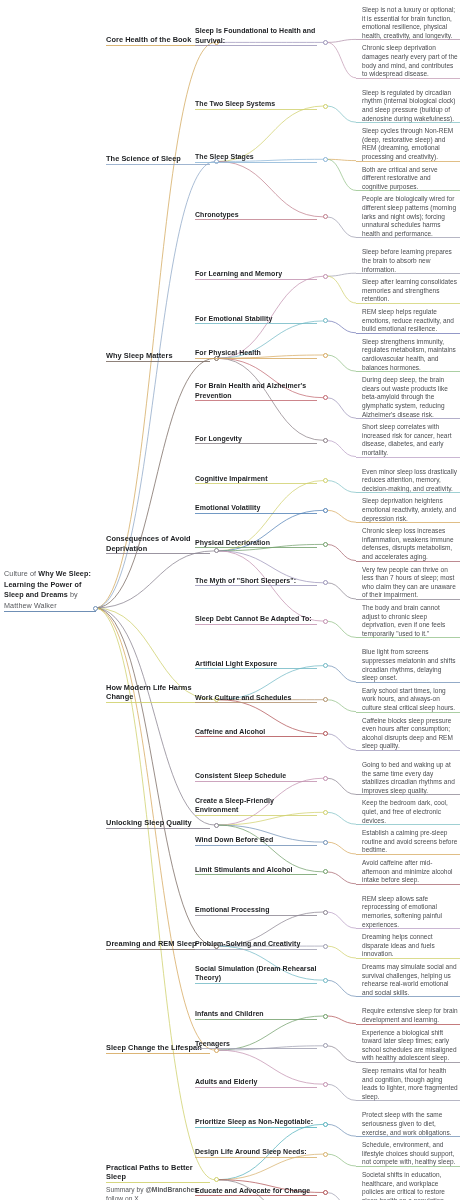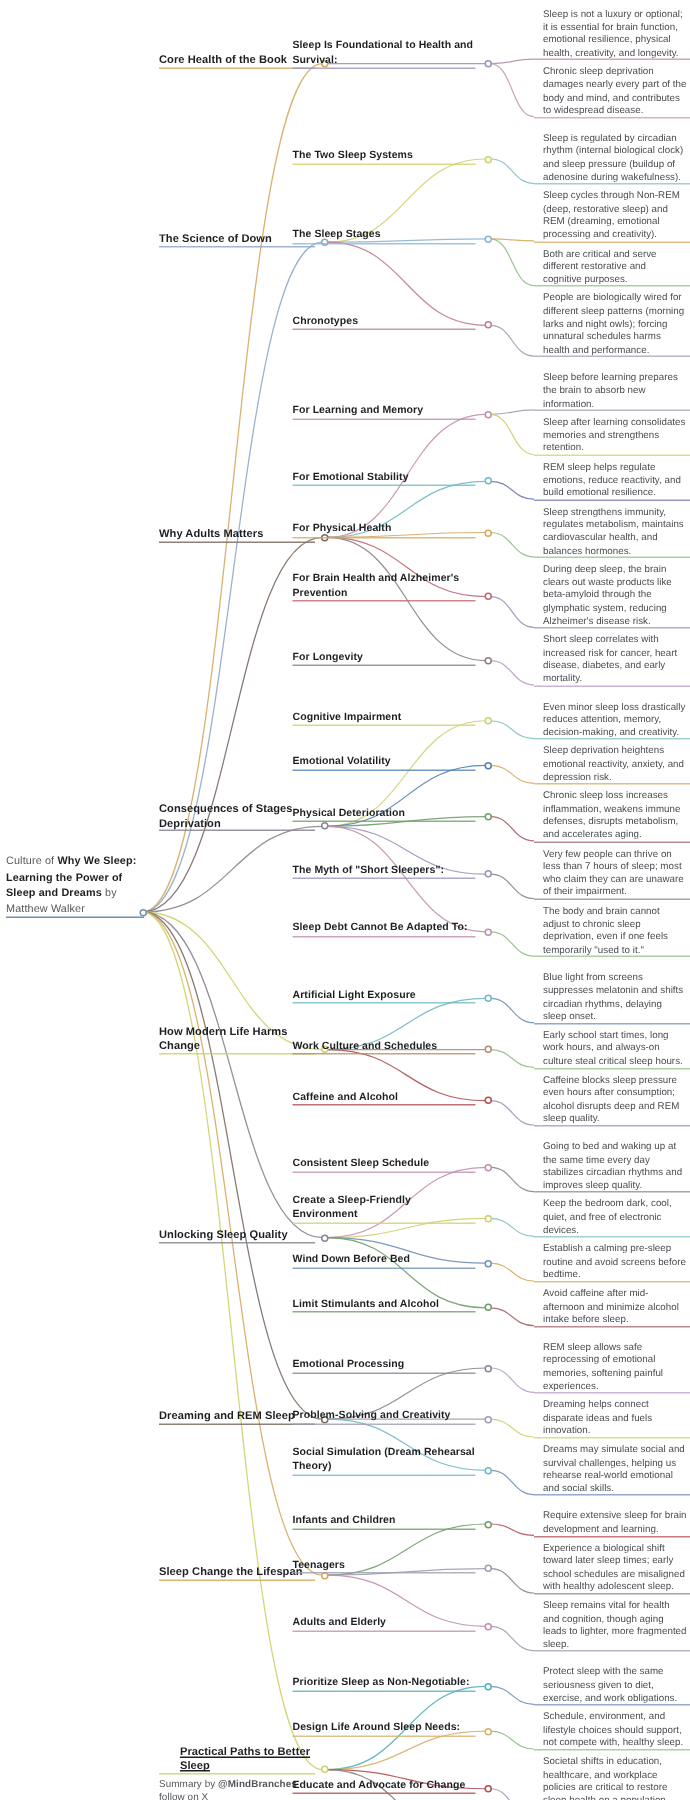--- a/index.html
+++ b/index.html
@@ -194,41 +194,41 @@
       <div class="node l1-node" style="left: 106px; top: 35.1px;"><span>Core Health of the Book</span></div>
       <div class="l1-rule" style="left: 106px; top: 44.9px; width: 104px; background: rgb(212, 169, 94);"></div>
       <div class="dot" style="left: 213.5px; top: 39.9px; border-color: rgb(212, 169, 94);"></div>
       <div class="node l2-node" style="left: 195px; top: 26.1px;"><span>Sleep Is Foundational to Health and Survival:</span></div>
       <div class="l2-rule" style="left: 195px; top: 44.9px; width: 122px; background: rgb(154, 147, 184);"></div>
       <div class="dot" style="left: 322.5px; top: 39.9px; border-color: rgb(154, 147, 184);"></div>
       <div class="node l3-node" style="left: 362px; top: 6px;"><span>Sleep is not a luxury or optional; it is essential for brain function, emotional resilience, physical health, creativity, and longevity.</span></div>
       <div class="l3-rule" style="left: 356px; top: 39.4px; width: 104px; background: rgb(176, 143, 168);"></div>
       <div class="node l3-node" style="left: 362px; top: 44.4px;"><span>Chronic sleep deprivation damages nearly every part of the body and mind, and contributes to widespread disease.</span></div>
       <div class="l3-rule" style="left: 356px; top: 77.8px; width: 104px; background: rgb(195, 155, 180);"></div>
-      <div class="node l1-node" style="left: 106px; top: 154.15px;"><span>The Science of Down</span></div>
+      <div class="node l1-node" style="left: 106px; top: 154.15px;"><span>The Science of Sleep</span></div>
       <div class="l1-rule" style="left: 106px; top: 163.95px; width: 104px; background: rgb(143, 168, 200);"></div>
       <div class="dot" style="left: 213.5px; top: 158.95px; border-color: rgb(143, 168, 200);"></div>
       <div class="node l2-node" style="left: 195px; top: 99.1px;"><span>The Two Sleep Systems</span></div>
       <div class="l2-rule" style="left: 195px; top: 108.5px; width: 122px; background: rgb(207, 208, 106);"></div>
       <div class="dot" style="left: 322.5px; top: 103.5px; border-color: rgb(207, 208, 106);"></div>
       <div class="node l3-node" style="left: 362px; top: 88.8px;"><span>Sleep is regulated by circadian rhythm (internal biological clock) and sleep pressure (buildup of adenosine during wakefulness).</span></div>
       <div class="l3-rule" style="left: 356px; top: 122.2px; width: 104px; background: rgb(127, 192, 196);"></div>
       <div class="node l2-node" style="left: 195px; top: 152.4px;"><span>The Sleep Stages</span></div>
       <div class="l2-rule" style="left: 195px; top: 161.8px; width: 122px; background: rgb(138, 180, 214);"></div>
       <div class="dot" style="left: 322.5px; top: 156.8px; border-color: rgb(138, 180, 214);"></div>
       <div class="node l3-node" style="left: 362px; top: 127.2px;"><span>Sleep cycles through Non-REM (deep, restorative sleep) and REM (dreaming, emotional processing and creativity).</span></div>
       <div class="l3-rule" style="left: 356px; top: 160.6px; width: 104px; background: rgb(214, 168, 94);"></div>
       <div class="node l3-node" style="left: 362px; top: 165.6px;"><span>Both are critical and serve different restorative and cognitive purposes.</span></div>
       <div class="l3-rule" style="left: 356px; top: 190.4px; width: 104px; background: rgb(143, 191, 132);"></div>
       <div class="node l2-node" style="left: 195px; top: 210px;"><span>Chronotypes</span></div>
       <div class="l2-rule" style="left: 195px; top: 219.4px; width: 122px; background: rgb(191, 126, 140);"></div>
       <div class="dot" style="left: 322.5px; top: 214.4px; border-color: rgb(191, 126, 140);"></div>
       <div class="node l3-node" style="left: 362px; top: 195.4px;"><span>People are biologically wired for different sleep patterns (morning larks and night owls); forcing unnatural schedules harms health and performance.</span></div>
       <div class="l3-rule" style="left: 356px; top: 237.4px; width: 104px; background: rgb(157, 157, 176);"></div>
-      <div class="node l1-node" style="left: 106px; top: 351px;"><span>Why Adults Matters</span></div>
+      <div class="node l1-node" style="left: 106px; top: 351px;"><span>Why Sleep Matters</span></div>
       <div class="l1-rule" style="left: 106px; top: 360.8px; width: 104px; background: rgb(122, 107, 99);"></div>
       <div class="dot" style="left: 213.5px; top: 355.8px; border-color: rgb(122, 107, 99);"></div>
       <div class="node l2-node" style="left: 195px; top: 269.3px;"><span>For Learning and Memory</span></div>
       <div class="l2-rule" style="left: 195px; top: 278.7px; width: 122px; background: rgb(193, 143, 174);"></div>
       <div class="dot" style="left: 322.5px; top: 273.7px; border-color: rgb(193, 143, 174);"></div>
       <div class="node l3-node" style="left: 362px; top: 248.4px;"><span>Sleep before learning prepares the brain to absorb new information.</span></div>
       <div class="l3-rule" style="left: 356px; top: 273.2px; width: 104px; background: rgb(157, 157, 176);"></div>
       <div class="node l3-node" style="left: 362px; top: 278.2px;"><span>Sleep after learning consolidates memories and strengthens retention.</span></div>
       <div class="l3-rule" style="left: 356px; top: 303px; width: 104px; background: rgb(207, 208, 106);"></div>
       <div class="node l2-node" style="left: 195px; top: 314px;"><span>For Emotional Stability</span></div>
@@ -244,21 +244,21 @@
       <div class="node l2-node" style="left: 195px; top: 381.4px;"><span>For Brain Health and Alzheimer's Prevention</span></div>
       <div class="l2-rule" style="left: 195px; top: 400.2px; width: 122px; background: rgb(192, 102, 110);"></div>
       <div class="dot" style="left: 322.5px; top: 395.2px; border-color: rgb(192, 102, 110);"></div>
       <div class="node l3-node" style="left: 362px; top: 376.2px;"><span>During deep sleep, the brain clears out waste products like beta-amyloid through the glymphatic system, reducing Alzheimer's disease risk.</span></div>
       <div class="l3-rule" style="left: 356px; top: 418.2px; width: 104px; background: rgb(154, 147, 184);"></div>
       <div class="node l2-node" style="left: 195px; top: 433.5px;"><span>For Longevity</span></div>
       <div class="l2-rule" style="left: 195px; top: 442.9px; width: 122px; background: rgb(138, 127, 134);"></div>
       <div class="dot" style="left: 322.5px; top: 437.9px; border-color: rgb(138, 127, 134);"></div>
       <div class="node l3-node" style="left: 362px; top: 423.2px;"><span>Short sleep correlates with increased risk for cancer, heart disease, diabetes, and early mortality.</span></div>
       <div class="l3-rule" style="left: 356px; top: 456.6px; width: 104px; background: rgb(184, 158, 196);"></div>
-      <div class="node l1-node" style="left: 106px; top: 533.75px;"><span>Consequences of Stages Deprivation</span></div>
+      <div class="node l1-node" style="left: 106px; top: 533.75px;"><span>Consequences of Avoid Deprivation</span></div>
       <div class="l1-rule" style="left: 106px; top: 553.35px; width: 104px; background: rgb(138, 131, 144);"></div>
       <div class="dot" style="left: 213.5px; top: 548.35px; border-color: rgb(138, 131, 144);"></div>
       <div class="node l2-node" style="left: 195px; top: 473.6px;"><span>Cognitive Impairment</span></div>
       <div class="l2-rule" style="left: 195px; top: 483px; width: 122px; background: rgb(207, 208, 106);"></div>
       <div class="dot" style="left: 322.5px; top: 478px; border-color: rgb(207, 208, 106);"></div>
       <div class="node l3-node" style="left: 362px; top: 467.6px;"><span>Even minor sleep loss drastically reduces attention, memory, decision-making, and creativity.</span></div>
       <div class="l3-rule" style="left: 356px; top: 492.4px; width: 104px; background: rgb(127, 192, 196);"></div>
       <div class="node l2-node" style="left: 195px; top: 503.4px;"><span>Emotional Volatility</span></div>
       <div class="l2-rule" style="left: 195px; top: 512.8px; width: 122px; background: rgb(79, 127, 181);"></div>
       <div class="dot" style="left: 322.5px; top: 507.8px; border-color: rgb(79, 127, 181);"></div>
@@ -349,21 +349,21 @@
       <div class="node l2-node" style="left: 195px; top: 1038.9px;"><span>Teenagers</span></div>
       <div class="l2-rule" style="left: 195px; top: 1048.3px; width: 122px; background: rgb(157, 157, 176);"></div>
       <div class="dot" style="left: 322.5px; top: 1043.3px; border-color: rgb(157, 157, 176);"></div>
       <div class="node l3-node" style="left: 362px; top: 1028.6px;"><span>Experience a biological shift toward later sleep times; early school schedules are misaligned with healthy adolescent sleep.</span></div>
       <div class="l3-rule" style="left: 356px; top: 1062px; width: 104px; background: rgb(138, 131, 144);"></div>
       <div class="node l2-node" style="left: 195px; top: 1077.3px;"><span>Adults and Elderly</span></div>
       <div class="l2-rule" style="left: 195px; top: 1086.7px; width: 122px; background: rgb(193, 143, 174);"></div>
       <div class="dot" style="left: 322.5px; top: 1081.7px; border-color: rgb(193, 143, 174);"></div>
       <div class="node l3-node" style="left: 362px; top: 1067px;"><span>Sleep remains vital for health and cognition, though aging leads to lighter, more fragmented sleep.</span></div>
       <div class="l3-rule" style="left: 356px; top: 1100.4px; width: 104px; background: rgb(157, 157, 176);"></div>
-      <div class="node l1-node" style="left: 120px; top: 1162.65px; text-decoration: underline;"><span>Practical Paths to Better Sleep</span></div>
+      <div class="node l1-node" style="left: 106px; top: 1162.65px;"><span>Practical Paths to Better Sleep</span></div>
       <div class="l1-rule" style="left: 106px; top: 1182.25px; width: 104px; background: rgb(207, 208, 106);"></div>
       <div class="dot" style="left: 213.5px; top: 1177.25px; border-color: rgb(207, 208, 106);"></div>
       <div class="node l1-node" style="left: 106px; top: 1184.75px; font-weight: normal; font-size: 6.6px; line-height: 9px; color: rgb(85, 87, 91);"><span>Summary by </span><b>@MindBranches</b><br><span>follow on X</span></div>
       <div class="node l2-node" style="left: 195px; top: 1117.4px;"><span>Prioritize Sleep as Non-Negotiable:</span></div>
       <div class="l2-rule" style="left: 195px; top: 1126.8px; width: 122px; background: rgb(79, 176, 187);"></div>
       <div class="dot" style="left: 322.5px; top: 1121.8px; border-color: rgb(79, 176, 187);"></div>
       <div class="node l3-node" style="left: 362px; top: 1111.4px;"><span>Protect sleep with the same seriousness given to diet, exercise, and work obligations.</span></div>
       <div class="l3-rule" style="left: 356px; top: 1136.2px; width: 104px; background: rgb(111, 143, 181);"></div>
       <div class="node l2-node" style="left: 195px; top: 1147.2px;"><span>Design Life Around Sleep Needs:</span></div>
       <div class="l2-rule" style="left: 195px; top: 1156.6px; width: 122px; background: rgb(214, 176, 106);"></div>

